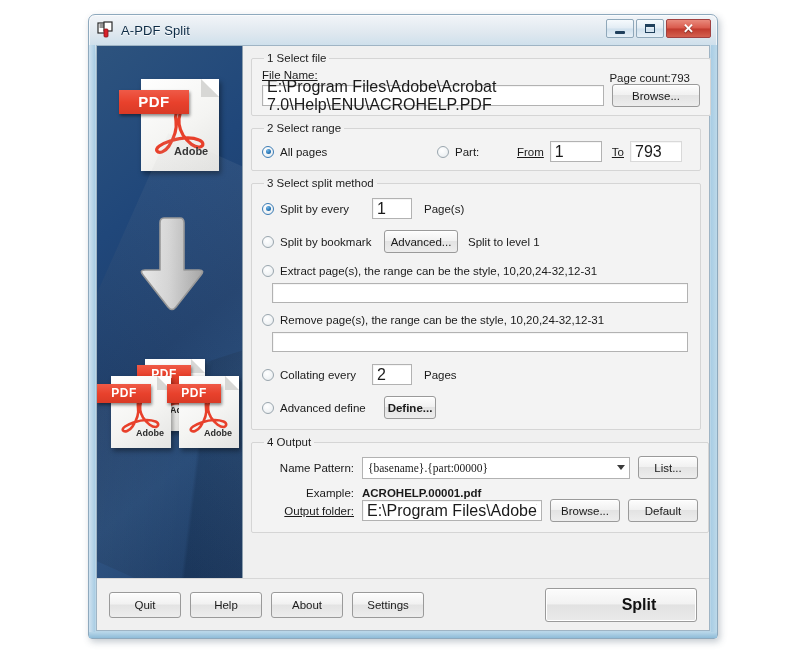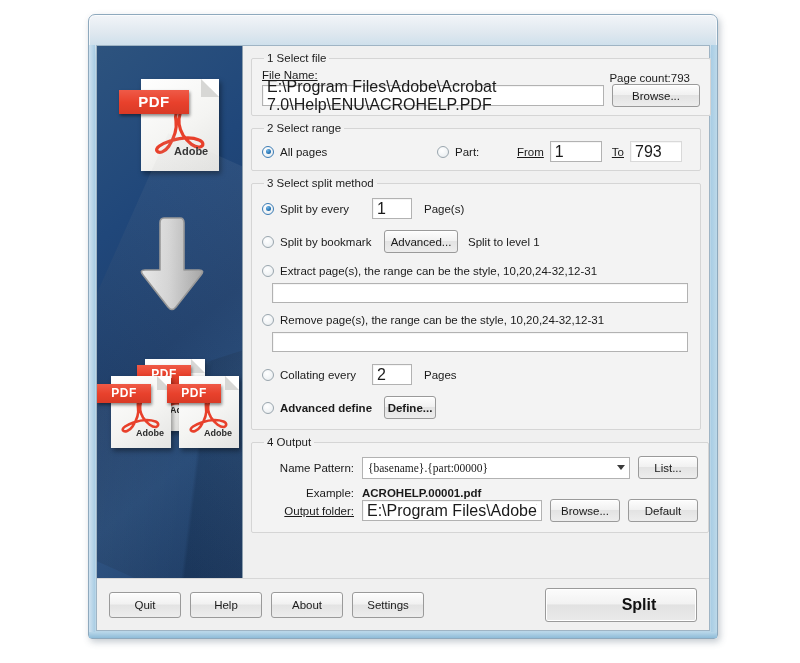--- a/index.html
+++ b/index.html
@@ -222,20 +222,43 @@
 </style>
 </head>
 <body>
 
 <div id="app-window">
 
   <div id="glass-edge-left"></div>
   <div id="glass-edge-right"></div>
   <div id="glass-edge-bottom"></div>
 
+  <div id="title-bar">
+    <div id="title-icon">
+      <svg width="18" height="18" viewBox="0 0 18 18">
+        <rect x="1" y="2" width="8" height="10" fill="#ffffff" stroke="#2a2a2a" stroke-width="1.2"></rect>
+        <rect x="7" y="1" width="8" height="9" fill="#ffffff" stroke="#2a2a2a" stroke-width="1.2"></rect>
+        <path d="M2.5 4 L7 4 M2.5 6 L7 6" stroke="#2a2a2a" stroke-width="1"></path>
+        <rect x="7" y="8" width="4" height="8" rx="1" fill="#d8222a" stroke="#8c1016" stroke-width="0.8"></rect>
+      </svg>
+    </div>
+    <div id="title-text">A-PDF Split</div>
+
+    <div id="window-controls">
+      <div class="win-btn">
+        <div class="win-glyph-min"></div>
+      </div>
+      <div class="win-btn">
+        <div class="win-glyph-max"></div>
+      </div>
+      <div class="win-btn close">
+        <span class="win-glyph-close">✕</span>
+      </div>
+    </div>
+  </div>
 
   <div id="client">
     <div id="client-body">
 
       <div id="sidebar">
 
         <div class="pdf-doc" style="left:44px; top:33px; width:78px; height:92px;">
           <div class="pdf-page"></div>
           <div class="pdf-fold" style="border-width:0 0 18px 18px; right:0; top:0;
                border-color: transparent transparent #dedede transparent;"></div>
@@ -390,21 +413,21 @@
               <span class="radio"></span>
               <span class="lbl">Collating every</span>
             </div>
             <div class="tbox" style="width:40px; margin-left:8px;">
               <span>2</span>
             </div>
             <span class="lbl" style="margin-left:12px;">Pages</span>
           </div>
 
           <div class="row" style="margin-top:11px;">
-            <div class="radio-wrap" style="width:122px;font-weight:bold;">
+            <div class="radio-wrap" style="width:122px;">
               <span class="radio"></span>
               <span class="lbl">Advanced define</span>
             </div>
             <div class="btn" style="width:52px;font-weight:bold;">Define...</div>
           </div>
         </fieldset>
 
         <fieldset class="group" style="padding-bottom:10px;">
           <legend>4 Output</legend>
 

